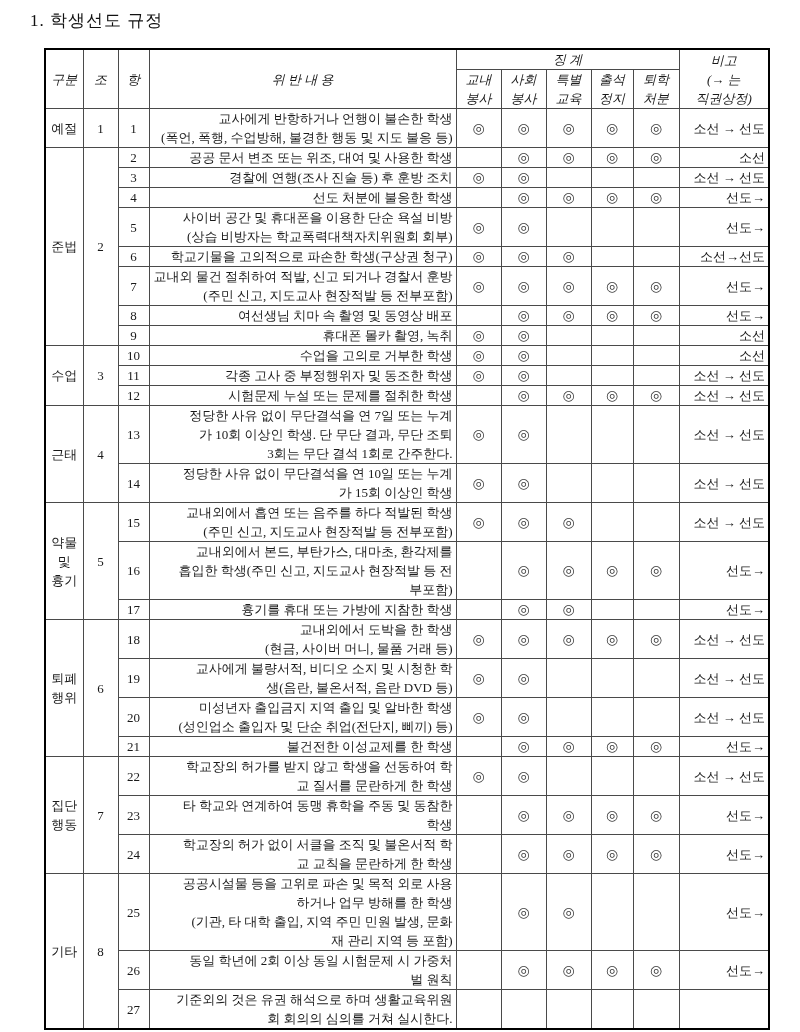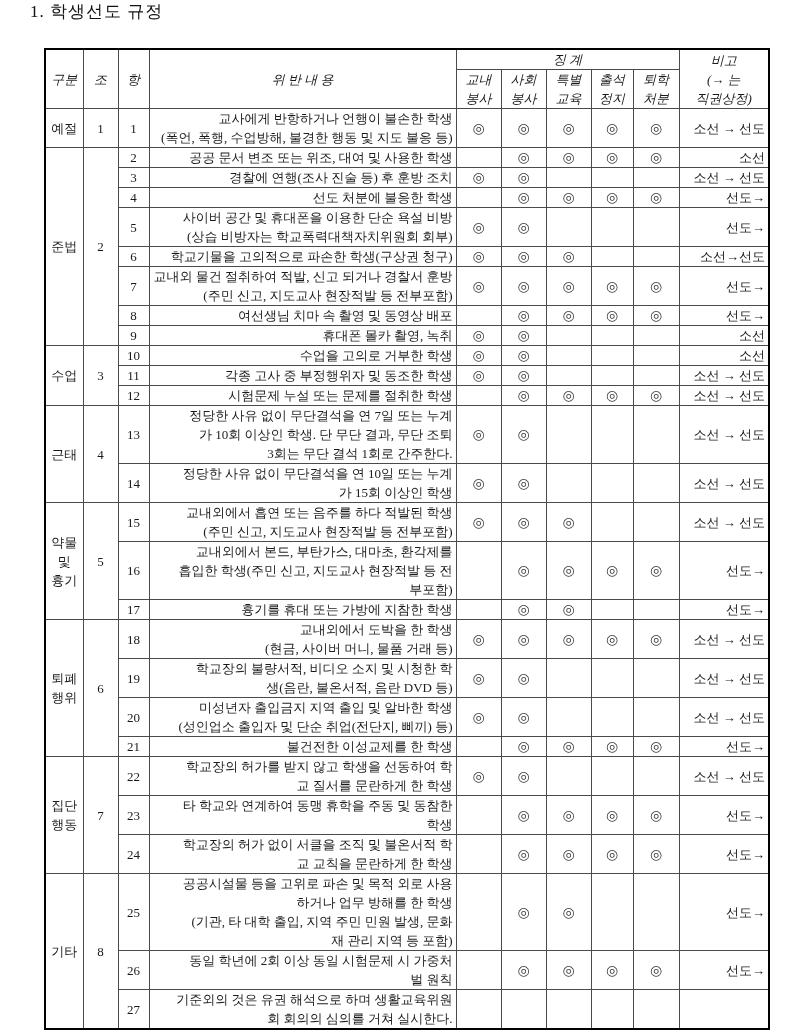--- a/index.html
+++ b/index.html
@@ -4,21 +4,21 @@
 <style>
   html, body {
     margin: 0; padding: 0;
     background: #ffffff;
     width: 800px; height: 1032px;
     font-family: "Liberation Serif", "DejaVu Serif", serif;
     color: #1a1a1a;
   }
   .page { position: relative; width: 800px; height: 1032px; overflow: hidden; }
   .doc-title {
-    position: absolute; left: 30px; top: 0;
+    position: absolute; left: 30px; top: 9px;
     font-size: 17px; letter-spacing: 1px; color: #111;
   }
   table.reg {
     position: absolute; left: 44px; top: 48px;
     border-collapse: collapse;
     table-layout: fixed;
     width: 724px;
     font-size: 13px;
     line-height: 19px;
   }
@@ -292,21 +292,21 @@
 (현금, 사이버 머니, 물품 거래 등)</td>
           <td class="mark">◎</td>
           <td class="mark">◎</td>
           <td class="mark">◎</td>
           <td class="mark">◎</td>
           <td class="mark">◎</td>
           <td class="remark">소선 → 선도</td>
         </tr>
         <tr>
           <td class="no">19</td>
-          <td class="content">학교장의 불량서적, 비디오 소지 및 시청한 학
+          <td class="content">교사에게 불량서적, 비디오 소지 및 시청한 학
 생(음란, 불온서적, 음란 DVD 등)</td>
           <td class="mark">◎</td>
           <td class="mark">◎</td>
           <td class="mark"></td>
           <td class="mark"></td>
           <td class="mark"></td>
           <td class="remark">소선 → 선도</td>
         </tr>
         <tr>
           <td class="no">20</td>

